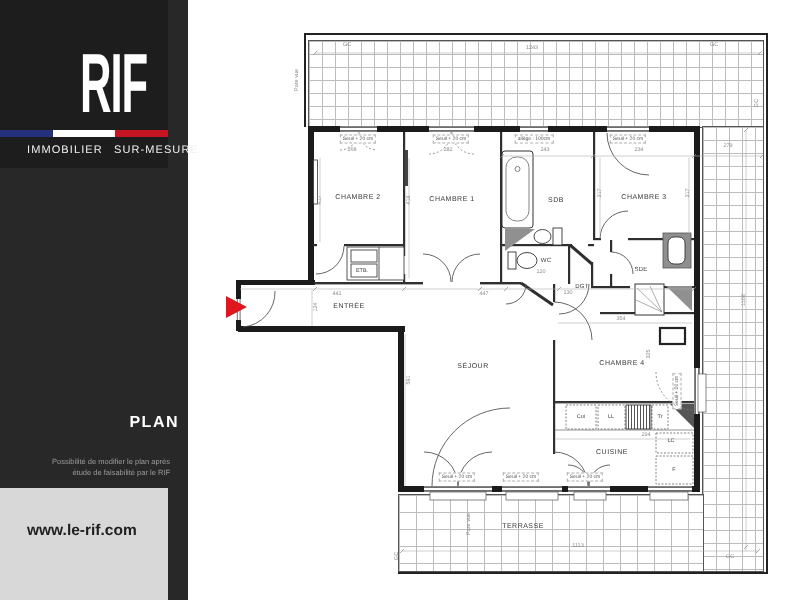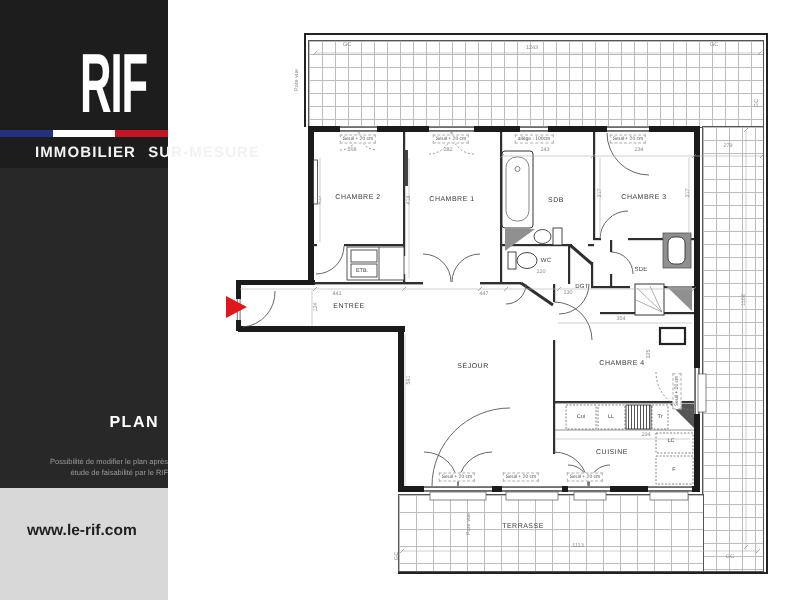--- a/index.html
+++ b/index.html
@@ -1,31 +1,31 @@
 <!DOCTYPE html>
 <html><head>
 <meta charset="utf-8">
 <style>
   html,body{margin:0;padding:0;}
   body{width:800px;height:600px;position:relative;overflow:hidden;background:#ffffff;
        font-family:"Liberation Sans",sans-serif;text-rendering:geometricPrecision;}
 
   
-  #sidebar{position:absolute;left:0;top:0;width:168px;height:600px;background:#282828;}
+  #sidebar{position:absolute;left:0;top:0;width:188px;height:600px;background:#282828;}
   #logo-block{position:absolute;left:0;top:0;width:168px;height:168px;background:#1d1d1d;}
   #brand{position:absolute;left:80px;top:46px;font-size:84px;font-weight:700;color:#ffffff;
          line-height:.9;letter-spacing:-2px;transform:scaleX(.52);transform-origin:left top;white-space:nowrap;}
   #flag{position:absolute;left:0;top:130px;width:168px;height:7px;display:flex;}
   #flag .fb{width:53px;background:#26317e;}
   #flag .fw{width:62px;background:#ffffff;}
   #flag .fr{flex:1;background:#c51422;}
-  #tagline{position:absolute;left:27px;top:144px;font-size:15px;font-weight:bold;color:#f2f2f2;
-           letter-spacing:1.1px;word-spacing:7px;white-space:nowrap;margin-left:8px;}
+  #tagline{position:absolute;left:27px;top:144px;font-size:11px;font-weight:normal;color:#f2f2f2;
+           letter-spacing:1.1px;word-spacing:7px;white-space:nowrap;}
   #plan-title{position:absolute;right:9px;top:414px;font-size:16px;font-weight:bold;color:#ffffff;letter-spacing:1.5px;}
-  #note{position:absolute;right:0;top:457px;text-align:right;font-size:7.5px;color:#9b9b9b;line-height:1.45;}
+  #note{position:absolute;right:18px;top:457px;text-align:right;font-size:7.5px;color:#9b9b9b;line-height:1.45;}
   #footer{position:absolute;left:0;bottom:0;width:168px;height:112px;background:#d8d8d8;}
   #website{margin:34px 0 0 27px;font-size:15.5px;font-weight:bold;color:#202020;}
 
   
   #plan{position:absolute;left:0;top:0;width:800px;height:600px;}
   .terr{position:absolute;background-color:#fff;
         background-image:linear-gradient(to right,#bcbcbc 1px,transparent 1px),
                          linear-gradient(to bottom,#bcbcbc 1px,transparent 1px);
         border:1px solid #555;}
   #terr-top{left:308px;top:40px;width:454px;height:86px;background-size:13px 13px;}

